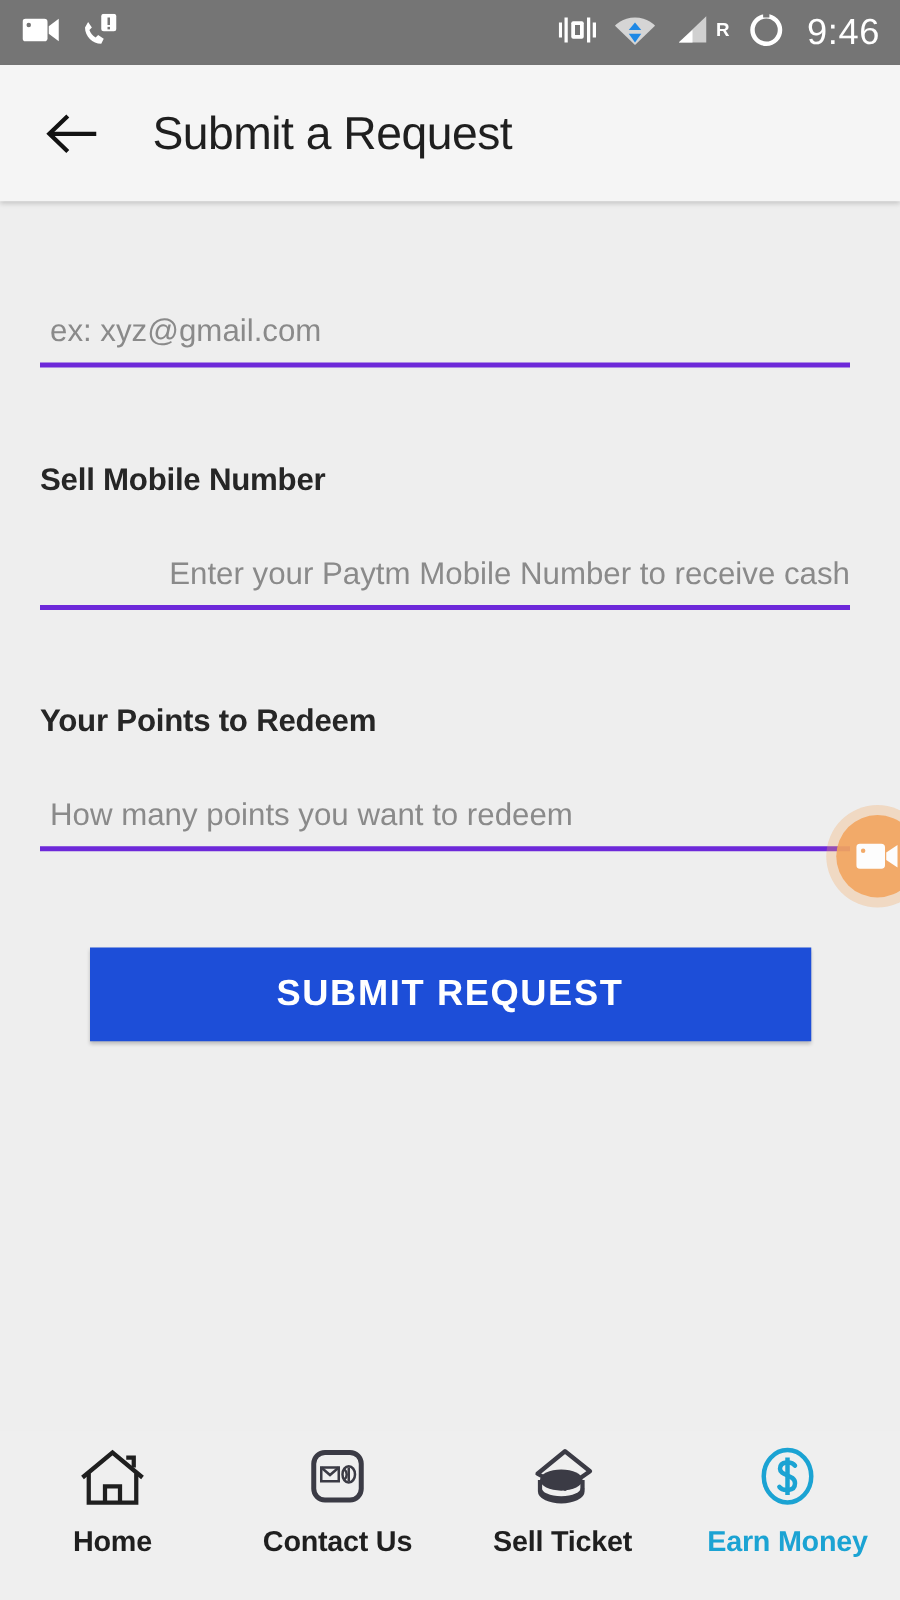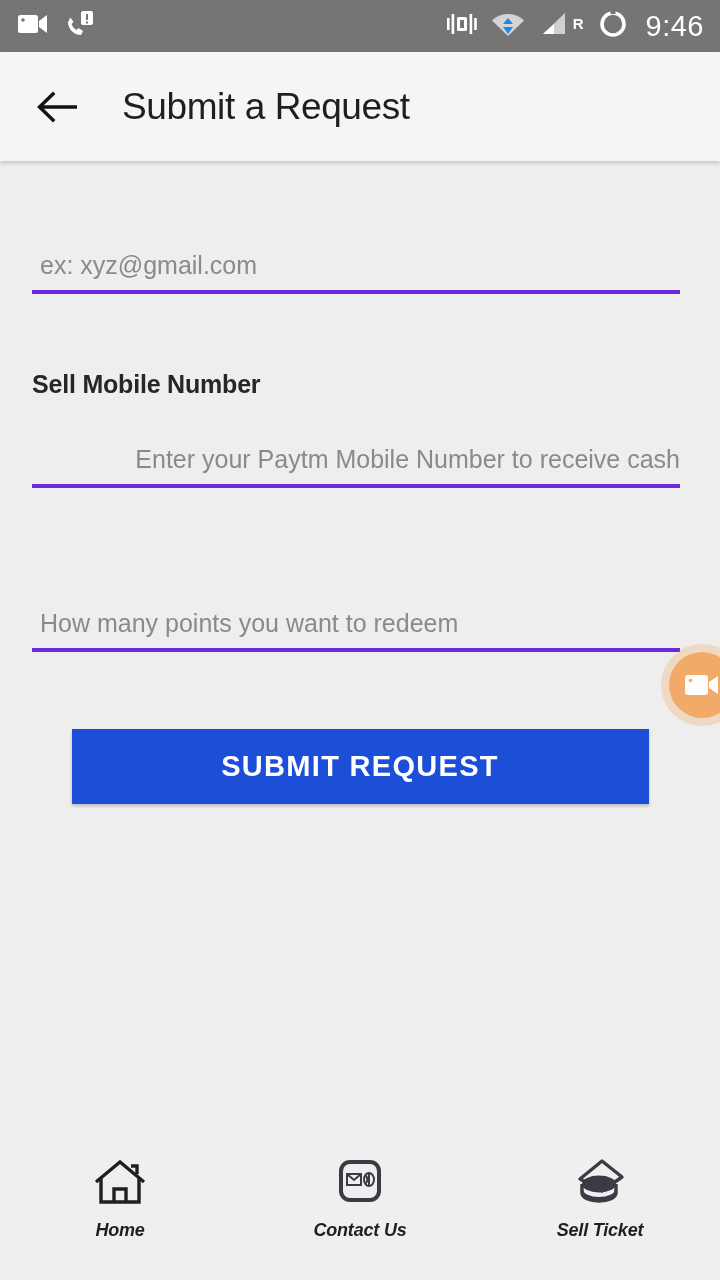--- a/index.html
+++ b/index.html
@@ -176,25 +176,24 @@
     cursor: pointer;
   }
   .nav-icon {
     height: 56px;
     display: flex;
     align-items: center;
     justify-content: center;
   }
   .nav-label {
     margin-top: 9px;
-    font-size: 18px;
+    font-size: 23px;
     font-weight: 700;
     color: #1f1f1f;
     letter-spacing: -0.2px;
-    font-style: italic;
   }
   .nav-item.active .nav-label { color: #1BA3D3; }
 </style>
 </head>
 <body>
 
 <div id="status-bar">
   <div id="status-left">
     <span class="sb-icon">
       <svg width="30" height="22" viewBox="0 0 30 22">
@@ -267,20 +266,21 @@
   <div class="field-group" id="fg-email">
     <input class="field-input" type="text" placeholder="ex: xyz@gmail.com" style="">
   </div>
 
   <div class="field-group" id="fg-paytm">
     <div class="field-label">Sell Mobile Number</div>
     <input class="field-input" type="text" placeholder="Enter your Paytm Mobile Number to receive cash" style="">
   </div>
 
   <div class="field-group" id="fg-points">
+    <div class="field-label">Your Points to Redeem</div>
     <input class="field-input" type="text" placeholder="How many points you want to redeem" style="">
   </div>
 
   <div id="submit-wrap">
     <button id="submit-button">SUBMIT REQUEST</button>
   </div>
 </div>
 
 <div id="floating-record-button">
   <svg width="34" height="24" viewBox="0 0 34 24">
@@ -324,14 +324,24 @@
         <path d="M8 22 L30 4 L50 20 L30 34 Z" fill="none" stroke="#3b3b45" stroke-width="3.4" stroke-linejoin="round"></path>
         <ellipse cx="27" cy="27" rx="17" ry="8.5" fill="#3b3b45"></ellipse>
         <path d="M10 27 L10 36 C10 40.5 17.6 44 27 44 C36.4 44 44 40.5 44 36 L44 27" fill="none" stroke="#3b3b45" stroke-width="3.4"></path>
         <path d="M10 33.5 C10 38 17.6 41.5 27 41.5 C36.4 41.5 44 38 44 33.5" fill="none" stroke="#3b3b45" stroke-width="3"></path>
       </svg>
     </div>
     <div class="nav-label">Sell Ticket</div>
   </div>
 
 
+  <div class="nav-item active">
+    <div class="nav-icon">
+      <svg width="56" height="52" viewBox="0 0 56 52">
+        <ellipse cx="28" cy="24" rx="19" ry="21" fill="none" stroke="#1BA3D3" stroke-width="3.6"></ellipse>
+        <path d="M34 15.5 C31.5 12 22 11.5 22 18 C22 24 34 22.5 34 29.5 C34 36.5 24 36 21.5 32.5" fill="none" stroke="#1BA3D3" stroke-width="3.6" stroke-linecap="round"></path>
+        <line x1="28" y1="9" x2="28" y2="39" stroke="#1BA3D3" stroke-width="3.6"></line>
+      </svg>
+    </div>
+    <div class="nav-label">Earn Money</div>
+  </div>
 
 </div>
 
 </body></html>

